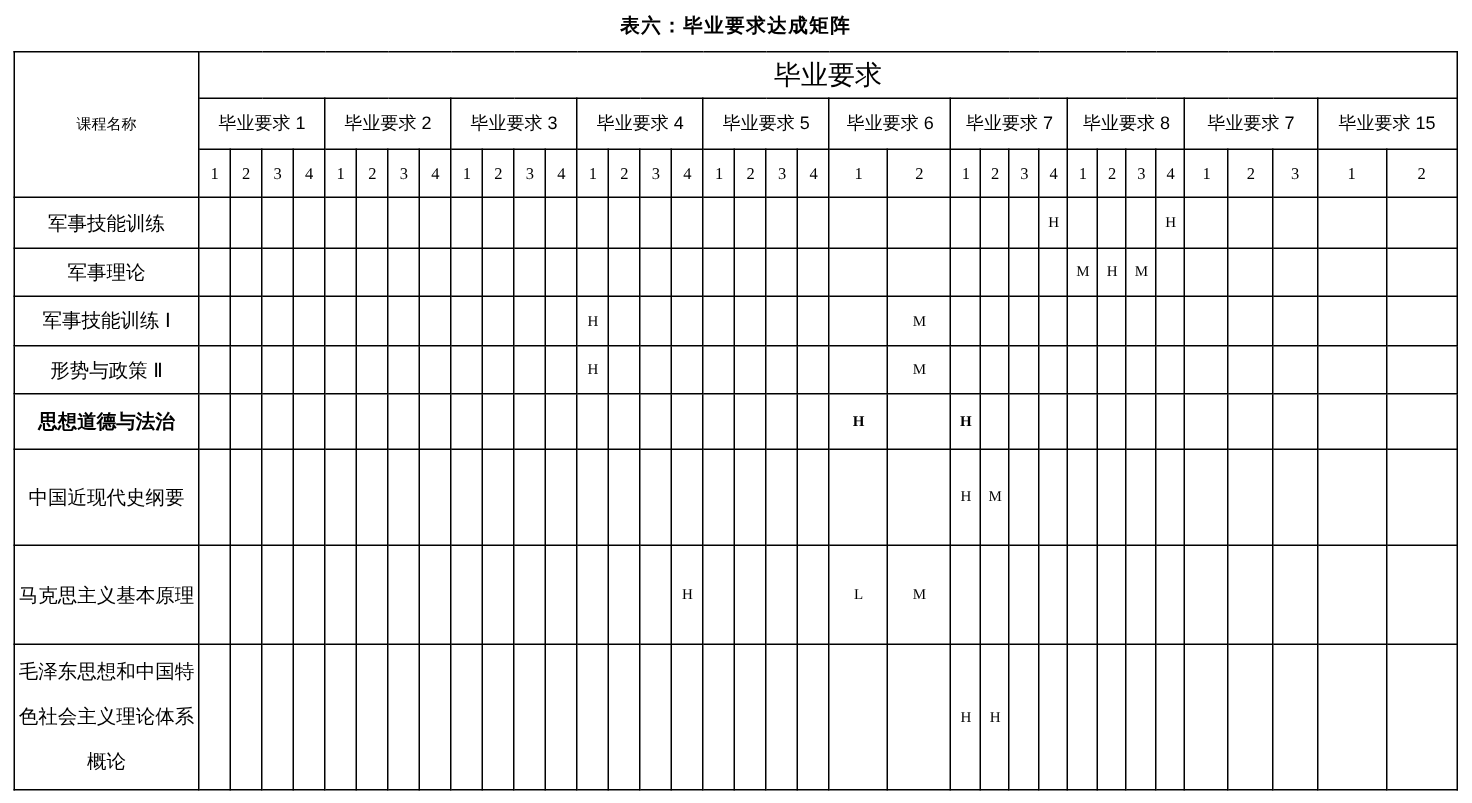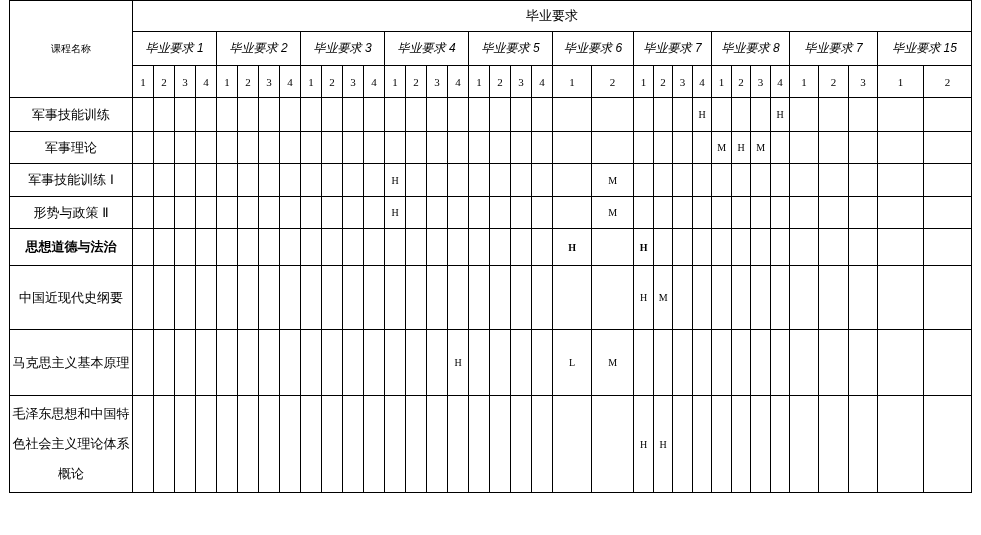--- a/index.html
+++ b/index.html
@@ -2,30 +2,31 @@
 <html><head>
 <meta charset="utf-8">
 <style>
   html,body{margin:0;padding:0;background:#fff;color:#000;}
   body{width:981px;height:535px;font-family:"Liberation Sans",sans-serif;overflow:hidden;}
   .title{font-size:13px;font-weight:bold;text-align:center;margin:8px 0 8px 0;letter-spacing:1px;}
   table.matrix{border-collapse:collapse;table-layout:fixed;width:963px;margin-left:9px;}
   .matrix th,.matrix td{border:1px solid #000;padding:0;text-align:center;vertical-align:middle;overflow:hidden;}
   .matrix th{font-weight:normal;}
   .course-header{font-size:10px;}
-  .req-header{font-size:13px;}
+  .req-header{font-size:18px;}
   .group-h{font-size:12px;white-space:nowrap;}
   .sub-h{font-size:11px;font-family:"Liberation Serif",serif;}
   .course{font-size:13px;line-height:30px;padding:0 11px;}
   .mark{font-size:10px;font-family:"Liberation Serif",serif;}
 </style>
 </head>
 <body>
 
 <div class="page">
+  <div class="title">表六：毕业要求达成矩阵</div>
   <table class="matrix">
     <colgroup id="cols">
         <col style="width: 123px;">
         <col style="width: 21px;">
         <col style="width: 21px;">
         <col style="width: 21px;">
         <col style="width: 21px;">
         <col style="width: 21px;">
         <col style="width: 21px;">
         <col style="width: 21px;">
@@ -56,21 +57,21 @@
         <col style="width: 30px;">
         <col style="width: 29px;">
         <col style="width: 46px;">
         <col style="width: 47px;">
       </colgroup>
     <thead id="thead">
         <tr style="height: 31px;">
           <th class="course-header" rowspan="3">课程名称</th>
           <th class="req-header" colspan="35">毕业要求</th>
         </tr>
-        <tr style="height: 34px; font-style: italic;">
+        <tr style="height: 34px;">
           <th class="group-h" colspan="4">毕业要求 1</th>
           <th class="group-h" colspan="4">毕业要求 2</th>
           <th class="group-h" colspan="4">毕业要求 3</th>
           <th class="group-h" colspan="4">毕业要求 4</th>
           <th class="group-h" colspan="4">毕业要求 5</th>
           <th class="group-h" colspan="2">毕业要求 6</th>
           <th class="group-h" colspan="4">毕业要求 7</th>
           <th class="group-h" colspan="4">毕业要求 8</th>
           <th class="group-h" colspan="3">毕业要求 7</th>
           <th class="group-h" colspan="2">毕业要求 15</th>

